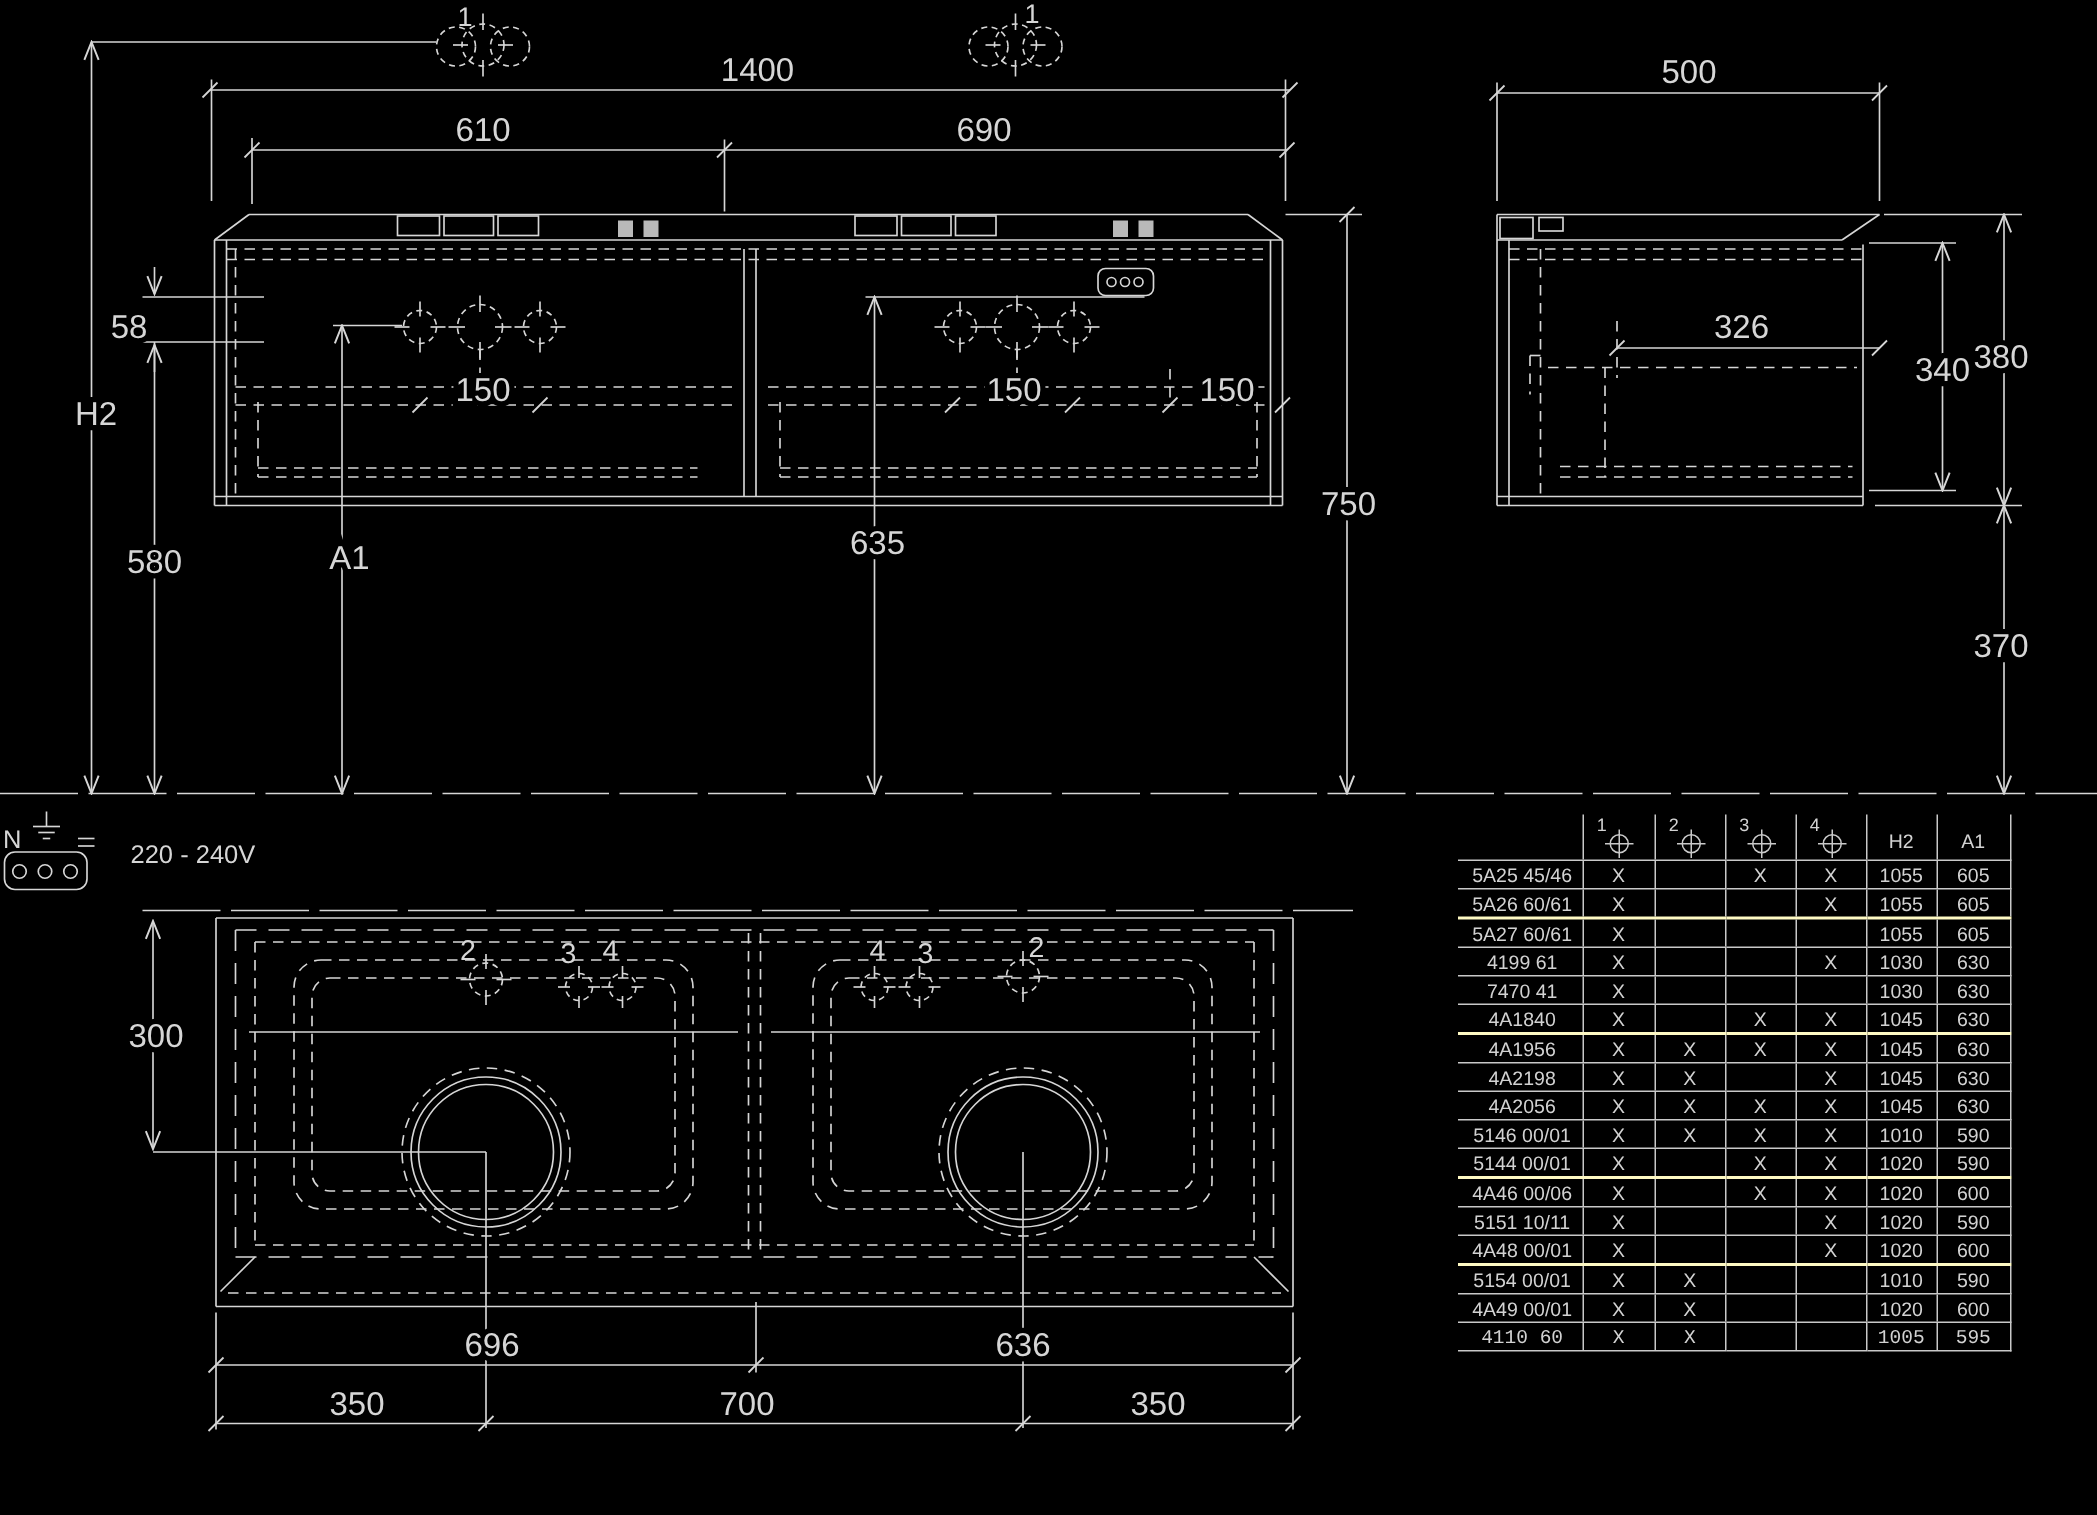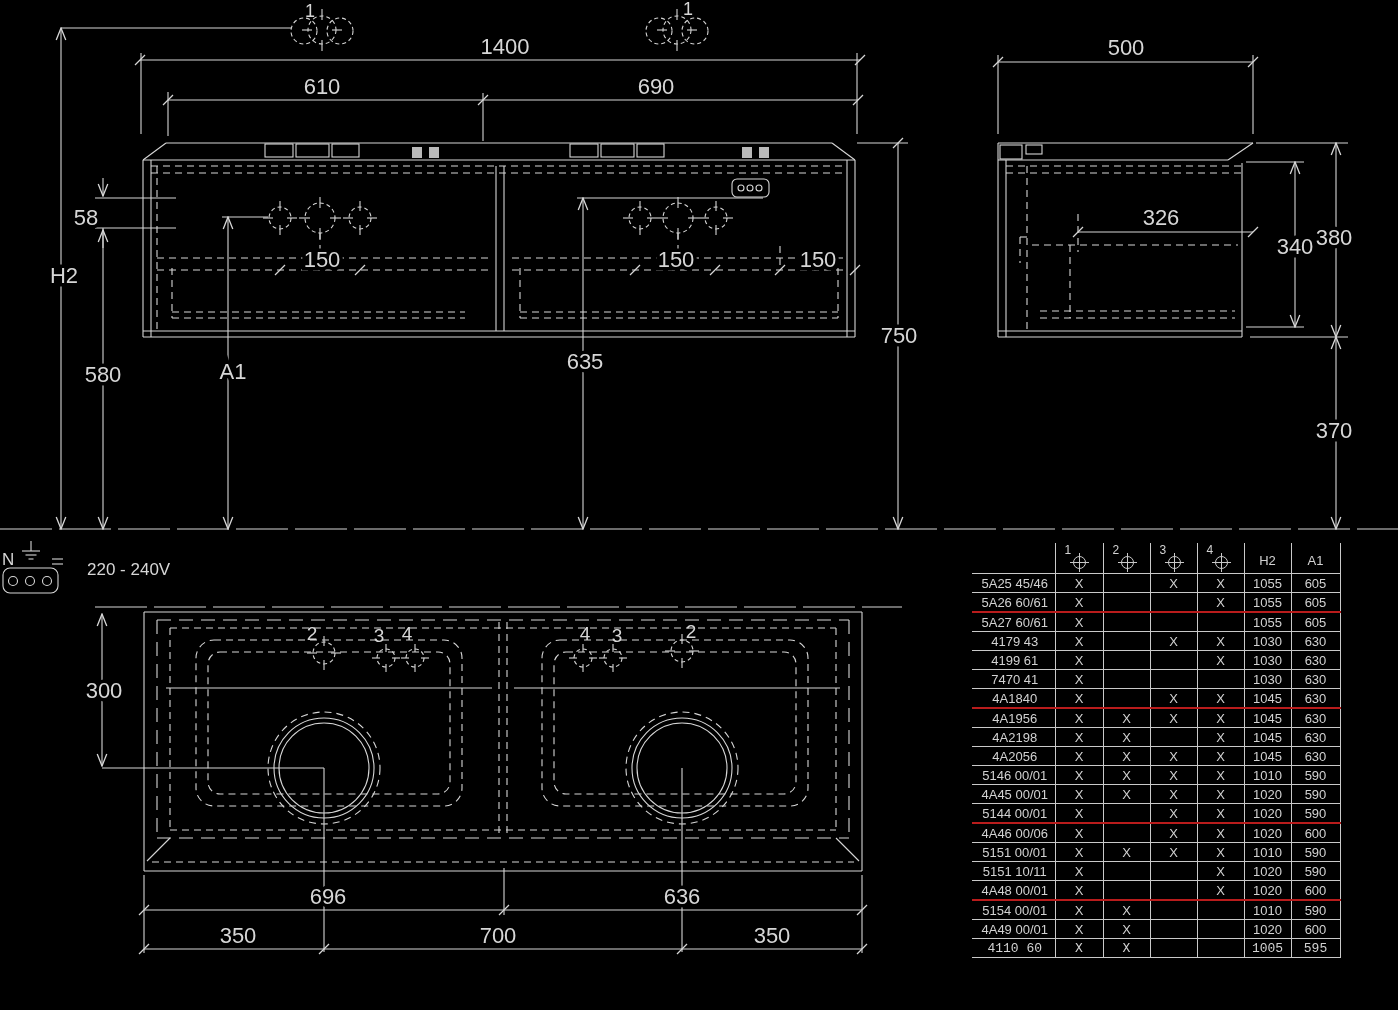--- a/index.html
+++ b/index.html
@@ -20,21 +20,21 @@
   .volt{font-size:17px;}
   .halo{paint-order:stroke;stroke:#000;stroke-width:7px;}
   
   #basin-table{position:absolute;left:972px;top:543px;border-collapse:collapse;table-layout:fixed;
      color:#d2d2d2;font-size:13px;line-height:1;}
   #basin-table td,#basin-table th{border-left:1px solid #c9c9c9;border-bottom:1px solid #c9c9c9;
      padding:0;height:18px;text-align:center;font-weight:normal;overflow:hidden;white-space:nowrap;}
   #basin-table td.name{border-left:none;text-align:center;padding-left:3px;}
   #basin-table th.corner{border-left:none;border-bottom:1px solid #c9c9c9;}
   #basin-table td:last-child,#basin-table th:last-child{border-right:1px solid #c9c9c9;}
-  #basin-table tr.group-end td{border-bottom:2px solid #b91c1c;}
+  #basin-table tr.group-end td{border-bottom:2px solid #fef9c3;}
   #basin-table tr:last-child td{border-bottom:1.5px solid #c9c9c9;font-family:Liberation Mono, monospace;}
   #basin-table th{height:30px;vertical-align:bottom;}
   .hcol{position:relative;height:30px;}
   .hnum{position:absolute;left:9px;top:1px;font-size:12px;}
   .cross-icon{position:absolute;left:17px;top:13px;width:11px;height:11px;
      border:1px solid #c9c9c9;border-radius:50%;}
   .cross-icon::before{content:"";position:absolute;left:-4px;top:5px;width:19px;height:0;
      border-top:1px solid #c9c9c9;}
   .cross-icon::after{content:"";position:absolute;left:5px;top:-4px;height:19px;width:0;
      border-left:1px solid #c9c9c9;}
@@ -463,46 +463,37 @@
         <tr>
           <td class="name">5A27 60/61</td>
           <td class="mark">X</td>
           <td class="mark"></td>
           <td class="mark"></td>
           <td class="mark"></td>
           <td class="val">1055</td>
           <td class="val">605</td>
         </tr>
         <tr>
-          <td class="name">4179 43</td>
-          <td class="mark">X</td>
-          <td class="mark"></td>
-          <td class="mark">X</td>
+          <td class="name">4199 61</td>
+          <td class="mark">X</td>
+          <td class="mark"></td>
+          <td class="mark"></td>
           <td class="mark">X</td>
           <td class="val">1030</td>
           <td class="val">630</td>
         </tr>
         <tr>
-          <td class="name">4199 61</td>
-          <td class="mark">X</td>
-          <td class="mark"></td>
-          <td class="mark"></td>
-          <td class="mark">X</td>
+          <td class="name">7470 41</td>
+          <td class="mark">X</td>
+          <td class="mark"></td>
+          <td class="mark"></td>
+          <td class="mark"></td>
           <td class="val">1030</td>
           <td class="val">630</td>
         </tr>
-        <tr>
-          <td class="name">7470 41</td>
-          <td class="mark">X</td>
-          <td class="mark"></td>
-          <td class="mark"></td>
-          <td class="mark"></td>
-          <td class="val">1030</td>
-          <td class="val">630</td>
-        </tr>
         <tr class="group-end">
           <td class="name">4A1840</td>
           <td class="mark">X</td>
           <td class="mark"></td>
           <td class="mark">X</td>
           <td class="mark">X</td>
           <td class="val">1045</td>
           <td class="val">630</td>
         </tr>
         <tr>
@@ -534,93 +525,75 @@
         </tr>
         <tr>
           <td class="name">5146 00/01</td>
           <td class="mark">X</td>
           <td class="mark">X</td>
           <td class="mark">X</td>
           <td class="mark">X</td>
           <td class="val">1010</td>
           <td class="val">590</td>
         </tr>
-        <tr>
-          <td class="name">4A45 00/01</td>
-          <td class="mark">X</td>
-          <td class="mark">X</td>
+        <tr class="group-end">
+          <td class="name">5144 00/01</td>
+          <td class="mark">X</td>
+          <td class="mark"></td>
           <td class="mark">X</td>
           <td class="mark">X</td>
           <td class="val">1020</td>
           <td class="val">590</td>
         </tr>
-        <tr class="group-end">
-          <td class="name">5144 00/01</td>
-          <td class="mark">X</td>
-          <td class="mark"></td>
-          <td class="mark">X</td>
+        <tr>
+          <td class="name">4A46 00/06</td>
+          <td class="mark">X</td>
+          <td class="mark"></td>
+          <td class="mark">X</td>
+          <td class="mark">X</td>
+          <td class="val">1020</td>
+          <td class="val">600</td>
+        </tr>
+        <tr>
+          <td class="name">5151 10/11</td>
+          <td class="mark">X</td>
+          <td class="mark"></td>
+          <td class="mark"></td>
           <td class="mark">X</td>
           <td class="val">1020</td>
           <td class="val">590</td>
         </tr>
-        <tr>
-          <td class="name">4A46 00/06</td>
-          <td class="mark">X</td>
-          <td class="mark"></td>
-          <td class="mark">X</td>
+        <tr class="group-end">
+          <td class="name">4A48 00/01</td>
+          <td class="mark">X</td>
+          <td class="mark"></td>
+          <td class="mark"></td>
           <td class="mark">X</td>
           <td class="val">1020</td>
           <td class="val">600</td>
         </tr>
         <tr>
-          <td class="name">5151 00/01</td>
-          <td class="mark">X</td>
-          <td class="mark">X</td>
-          <td class="mark">X</td>
-          <td class="mark">X</td>
+          <td class="name">5154 00/01</td>
+          <td class="mark">X</td>
+          <td class="mark">X</td>
+          <td class="mark"></td>
+          <td class="mark"></td>
           <td class="val">1010</td>
           <td class="val">590</td>
         </tr>
         <tr>
-          <td class="name">5151 10/11</td>
-          <td class="mark">X</td>
-          <td class="mark"></td>
-          <td class="mark"></td>
-          <td class="mark">X</td>
-          <td class="val">1020</td>
-          <td class="val">590</td>
-        </tr>
-        <tr class="group-end">
-          <td class="name">4A48 00/01</td>
-          <td class="mark">X</td>
-          <td class="mark"></td>
-          <td class="mark"></td>
-          <td class="mark">X</td>
+          <td class="name">4A49 00/01</td>
+          <td class="mark">X</td>
+          <td class="mark">X</td>
+          <td class="mark"></td>
+          <td class="mark"></td>
           <td class="val">1020</td>
           <td class="val">600</td>
         </tr>
         <tr>
-          <td class="name">5154 00/01</td>
-          <td class="mark">X</td>
-          <td class="mark">X</td>
-          <td class="mark"></td>
-          <td class="mark"></td>
-          <td class="val">1010</td>
-          <td class="val">590</td>
-        </tr>
-        <tr>
-          <td class="name">4A49 00/01</td>
-          <td class="mark">X</td>
-          <td class="mark">X</td>
-          <td class="mark"></td>
-          <td class="mark"></td>
-          <td class="val">1020</td>
-          <td class="val">600</td>
-        </tr>
-        <tr>
           <td class="name">4110 60</td>
           <td class="mark">X</td>
           <td class="mark">X</td>
           <td class="mark"></td>
           <td class="mark"></td>
           <td class="val">1005</td>
           <td class="val">595</td>
         </tr>
       </tbody>
 </table>

